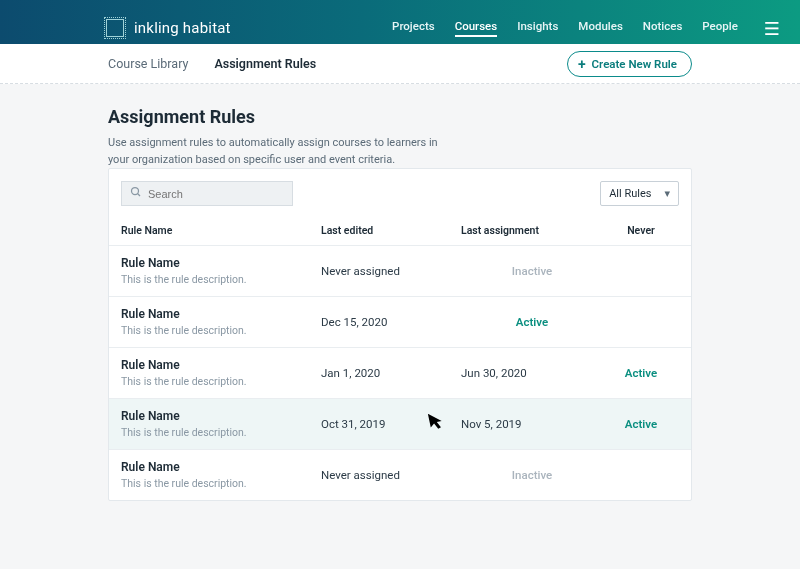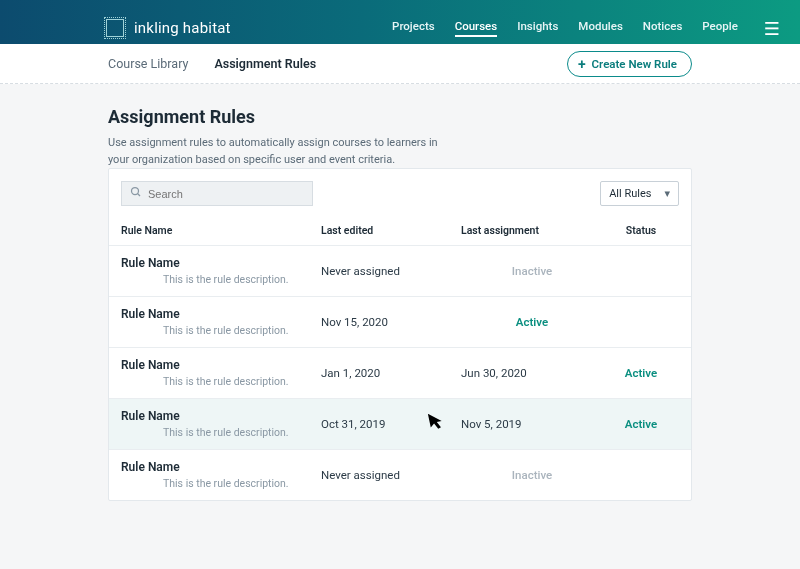--- a/index.html
+++ b/index.html
@@ -68,21 +68,21 @@
 .page-desc { font-size: 11px; color: #5b6b78; line-height: 1.5; max-width: 330px; }
 .card {
   background: #fff; border: 1px solid #e3e8ec; border-radius: 2px;
 }
 .card-toolbar {
   display: flex; align-items: center; padding: 12px 12px 10px;
 }
 .search-wrap {
   display: flex; align-items: center;
   background: #eef1f3; border: 1px solid #d7dde2;
-  padding: 4px 8px; width: 192px; gap: 6px;
+  padding: 4px 8px; width: 172px; gap: 6px;
 }
 .search-wrap input {
   border: none; background: transparent; outline: none;
   font-size: 11px; width: 100%; color: #5b6b78;
 }
 .search-icon { color: #8a98a4; font-size: 12px; }
 .toolbar-spacer { flex: 1; }
 .filter-dd {
   border: 1px solid #c8d0d7; background: #fff; padding: 5px 8px;
   font-size: 11px; color: #1d2b36; display: flex; align-items: center; gap: 13px;
@@ -94,21 +94,21 @@
   padding: 8px 12px; font-size: 10.5px; font-weight: 600; color: #1d2b36;
 }
 .thead .col-status { text-align: center; padding-right: 18px; }
 .trow {
   display: grid; grid-template-columns: 200px 140px 160px 1fr;
   padding: 10px 12px; border-top: 1px solid #e9edf0; align-items: center;
   font-size: 11.5px; color: #2b3a46; position: relative;
 }
 .trow.hovered { background: #eef6f6; }
 .rname { font-weight: 600; font-size: 12px; color: #1d2b36; }
-.rdesc { font-size: 10.5px; color: #8a98a4; margin-top: 3px; margin-left: 42px; }
+.rdesc { font-size: 10.5px; color: #8a98a4; margin-top: 3px; }
 .cell { color: #2b3a46; }
 .status { text-align: center; font-weight: 600; padding-right: 18px; }
 .status.active { color: #0b8f80; }
 .status.inactive { color: #aab4bd; font-weight: 500; }
 .cursor-arrow {
   position: absolute; left: 320px; top: 12px;
   font-size: 17px; color: #000; pointer-events: none;
   transform: rotate(-12deg);
 }
 </style>
@@ -163,38 +163,38 @@
       <div class="filter-dd">
         <span>All Rules</span>
         <span class="chev">▾</span>
       </div>
     </div>
 
     <div class="thead">
       <div>Rule Name</div>
       <div>Last edited</div>
       <div>Last assignment</div>
-      <div class="col-status">Status</div>
+      <div class="col-status">Never</div>
     </div>
 
     <div id="tbody">
         <div class="trow">
           <div>
             <div class="rname">Rule Name</div>
             <div class="rdesc">This is the rule description.</div>
           </div>
           <div class="cell">Never assigned</div>
           <div class="status inactive">Inactive</div>
         </div>
         <div class="trow">
           <div>
             <div class="rname">Rule Name</div>
             <div class="rdesc">This is the rule description.</div>
           </div>
-          <div class="cell">Nov 15, 2020</div>
+          <div class="cell">Dec 15, 2020</div>
           <div class="status active">Active</div>
         </div>
         <div class="trow">
           <div>
             <div class="rname">Rule Name</div>
             <div class="rdesc">This is the rule description.</div>
           </div>
           <div class="cell">Jan 1, 2020</div>
           <div class="cell">Jun 30, 2020</div>
           <div class="status active">Active</div>

